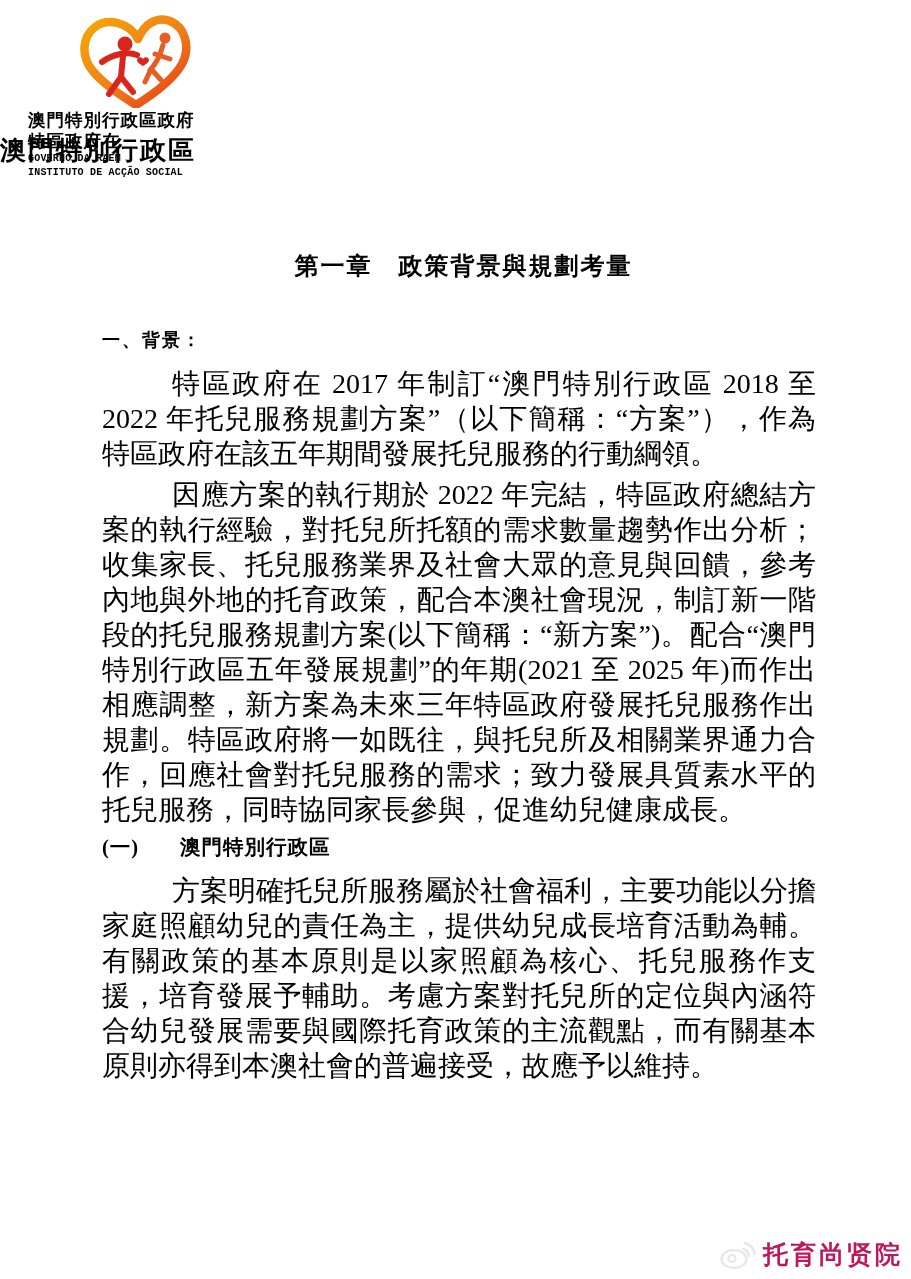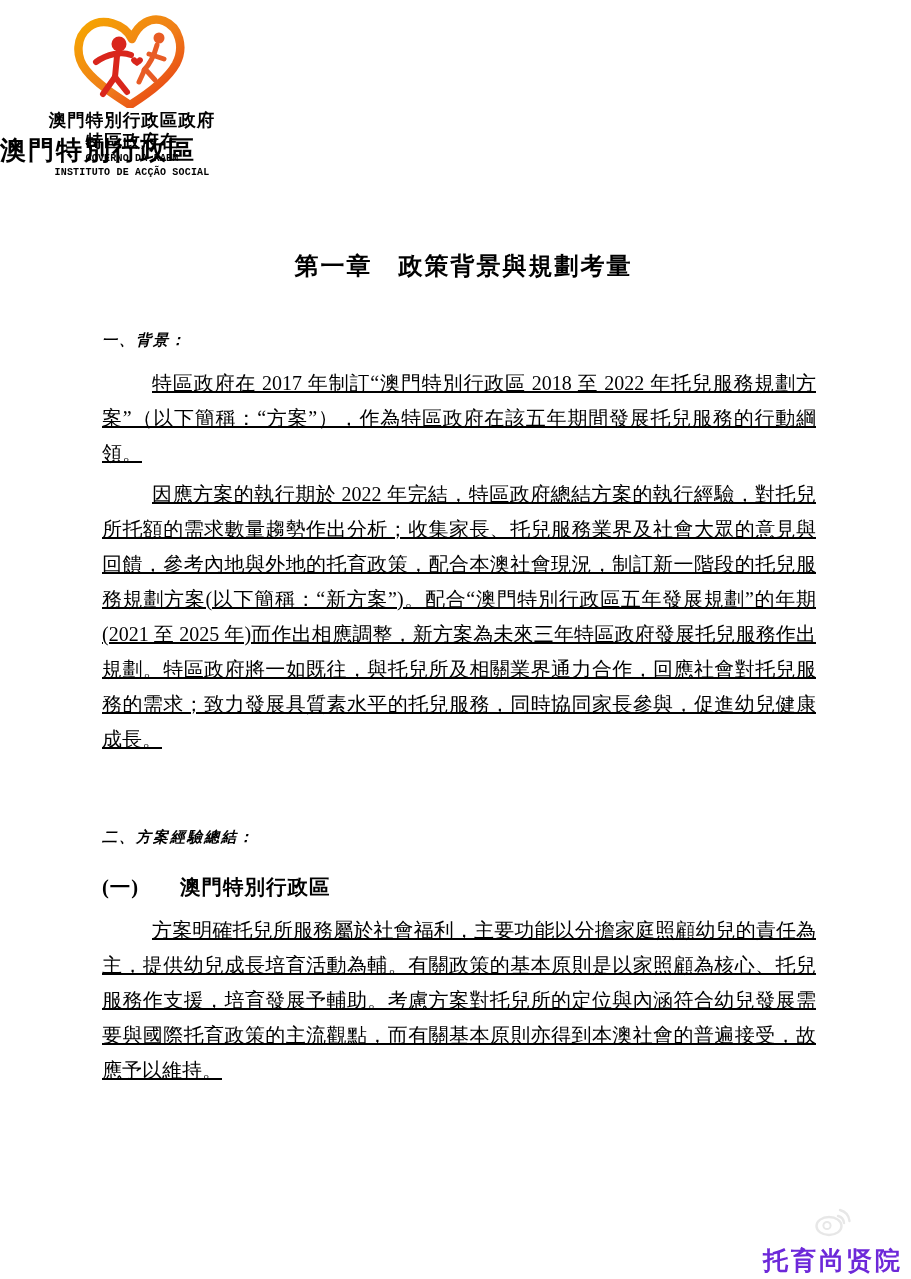--- a/index.html
+++ b/index.html
@@ -8,22 +8,22 @@
     width: 911px; height: 1279px;
     background: #ffffff;
     color: #000000;
     position: relative;
     overflow: hidden;
     font-family: "Liberation Serif", "DejaVu Serif", serif;
   }
 
   
   .logo-block {
-    position: absolute; left: 22px; top: 14px; width: 220px;
-    text-align: center;
+    position: absolute; left: 28px; top: 14px; width: 220px;
+    text-align: left;
   }
   .logo-svg { width: 126px; height: 94px; display: block; margin: 0 auto 2px; }
   .logo-zh {
     font-family: "Liberation Sans", "DejaVu Sans", sans-serif;
     font-weight: bold; font-size: 17.5px; line-height: 21px; letter-spacing: 1px;
   }
   .logo-pt {
     font-family: Liberation Mono, monospace;
     font-weight: bold; font-size: 10px; line-height: 13.5px; letter-spacing: 0.2px;
   }
@@ -36,45 +36,44 @@
   }
   .chapter-heading {
     position: absolute; top: 250px; left: 0; width: 100%;
     text-align: center; font-weight: bold;
     font-size: 24px; letter-spacing: 2px; margin-left: 8px;
   }
 
   
   .content { position: absolute; top: 326px; left: 102px; width: 714px; }
   .sec-h {
-    font-size: 15px; font-weight: bold; letter-spacing: 2px;
-    margin: 0 0 12px 0; line-height: 28px; font-style: italic;
+    font-size: 18px; font-weight: bold; letter-spacing: 2px;
+    margin: 0 0 12px 0; line-height: 28px;
   }
   .sec-h.second { margin-top: 66px; margin-bottom: 22px; }
   p.body {
-    font-size: 20px; line-height: 35px; margin: 0 0 6px 0;
-    text-align: justify; text-indent: 2.5em; text-decoration: underline;
+    font-size: 28px; line-height: 35px; margin: 0 0 6px 0;
+    text-align: justify; text-indent: 2.5em;
   }
   p.body:last-child { margin-bottom: 0; }
   .sub-h {
     display: flex; align-items: baseline;
     font-size: 20.5px; font-weight: bold; letter-spacing: 1px;
     margin: 4px 0 12px 0; line-height: 28px;
   }
   .sub-h .sub-num { width: 78px; flex: 0 0 auto; }
 
   
   .watermark {
-    position: absolute; right: 8px; bottom: 2px;
+    position: absolute; right: 8px; bottom: 8px;
     display: flex; align-items: center; gap: 7px;
     font-family: "Liberation Sans", "DejaVu Sans", sans-serif;
     font-weight: bold; font-size: 25px; letter-spacing: 3px;
-    color: #6d28d9;
+    color: #be185d;
     user-select: none;
-    flex-direction: column;
   }
   .watermark svg { display: block; }
 </style>
 </head>
 <body>
 
 <div class="logo-block">
   <svg class="logo-svg" viewBox="0 0 126 94" aria-hidden="true">
     <defs>
       <linearGradient id="heartGrad" x1="0%" y1="0%" x2="100%" y2="100%">
@@ -112,21 +111,20 @@
 
 <div class="chapter-heading">第一章　政策背景與規劃考量</div>
 
 <div class="content">
 
   <div class="sec-h">一、背景：</div>
 
   <p class="body">特區政府在 2017 年制訂“澳門特別行政區 2018 至 2022 年托兒服務規劃方案”（以下簡稱：“方案”），作為特區政府在該五年期間發展托兒服務的行動綱領。</p>
   <p class="body">因應方案的執行期於 2022 年完結，特區政府總結方案的執行經驗，對托兒所托額的需求數量趨勢作出分析；收集家長、托兒服務業界及社會大眾的意見與回饋，參考內地與外地的托育政策，配合本澳社會現況，制訂新一階段的托兒服務規劃方案(以下簡稱：“新方案”)。配合“澳門特別行政區五年發展規劃”的年期(2021 至 2025 年)而作出相應調整，新方案為未來三年特區政府發展托兒服務作出規劃。特區政府將一如既往，與托兒所及相關業界通力合作，回應社會對托兒服務的需求；致力發展具質素水平的托兒服務，同時協同家長參與，促進幼兒健康成長。</p>
 
-  <div class="sec-h second">二、方案經驗總結：</div>
 
 
   <div class="sub-h">
     <span class="sub-num">(一)</span>
     <span>澳門特別行政區</span>
   </div>
 
   <p class="body">方案明確托兒所服務屬於社會福利，主要功能以分擔家庭照顧幼兒的責任為主，提供幼兒成長培育活動為輔。有關政策的基本原則是以家照顧為核心、托兒服務作支援，培育發展予輔助。考慮方案對托兒所的定位與內涵符合幼兒發展需要與國際托育政策的主流觀點，而有關基本原則亦得到本澳社會的普遍接受，故應予以維持。</p>
 
 </div>

